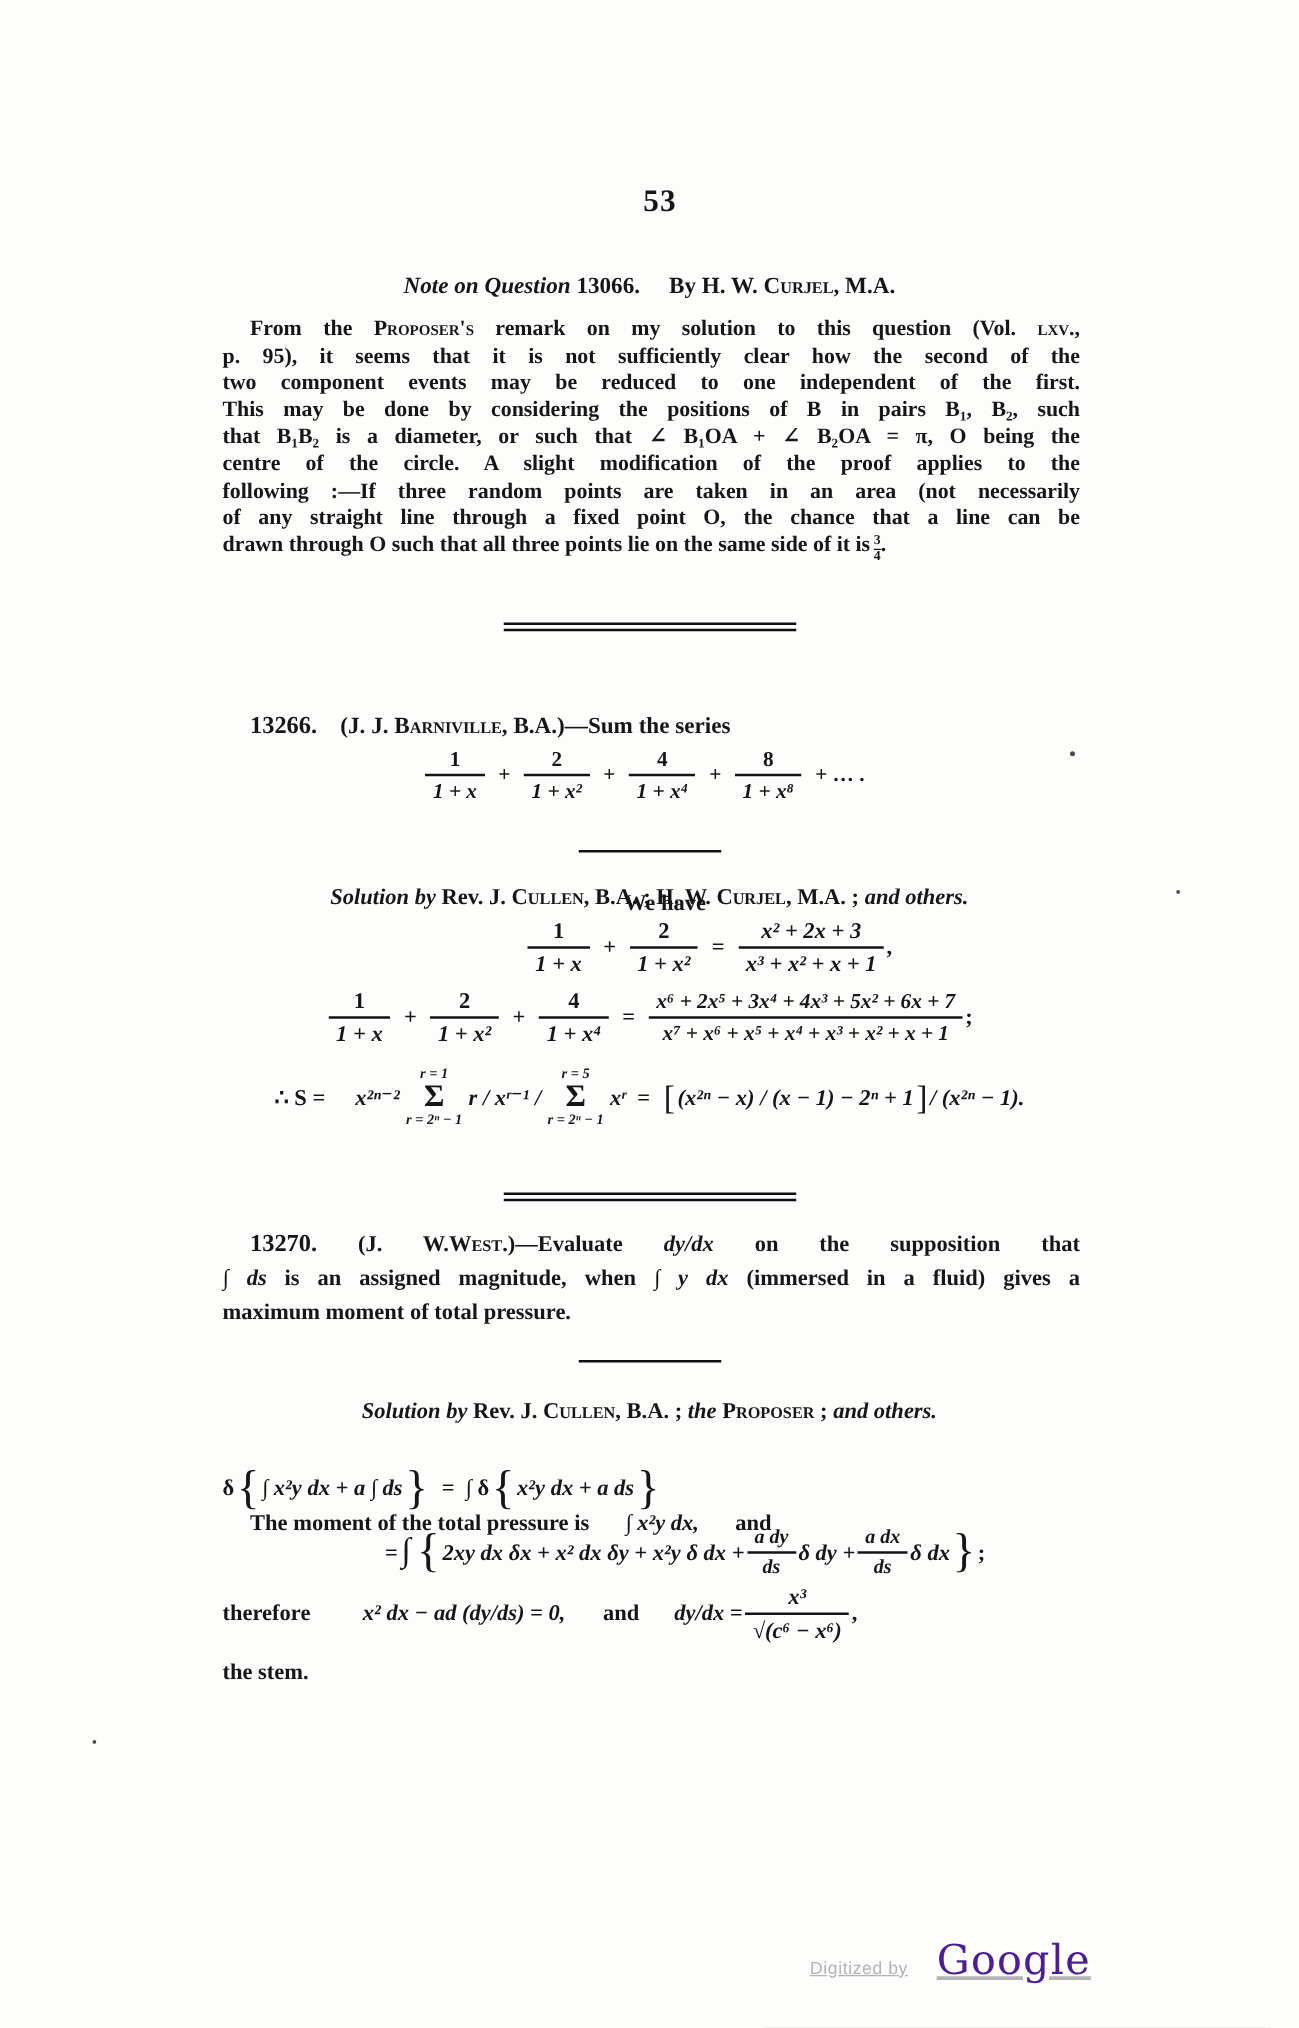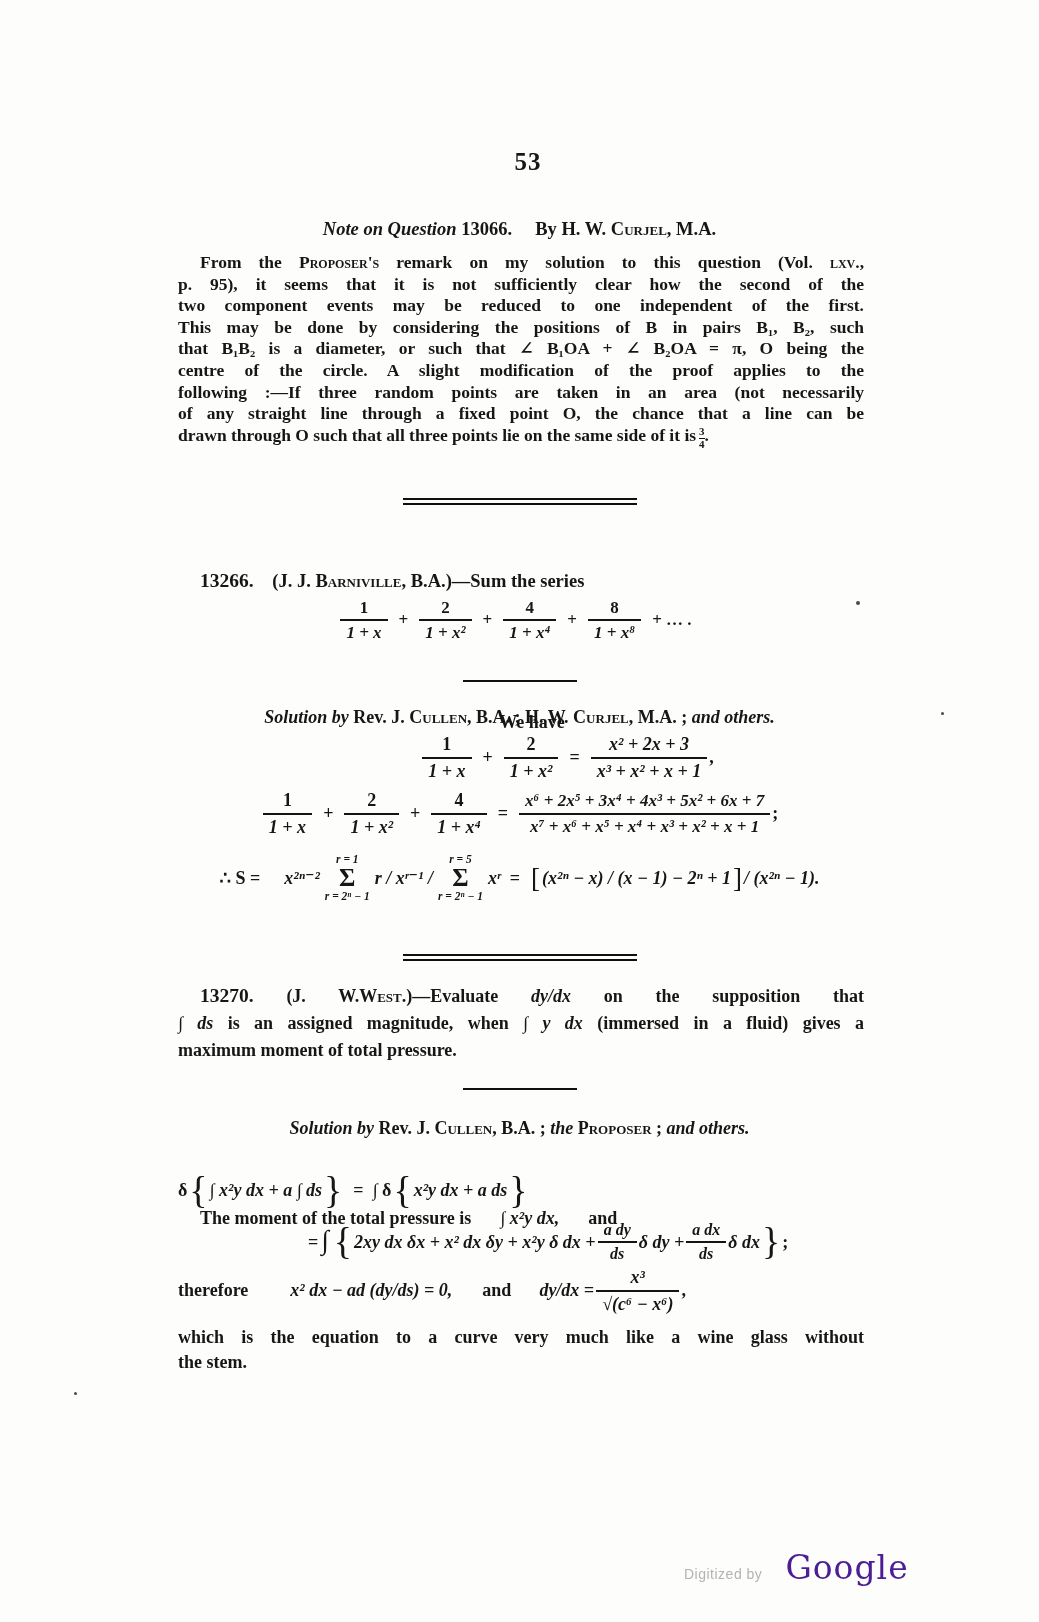--- a/index.html
+++ b/index.html
@@ -257,26 +257,25 @@
     <span style="margin-left:30px;">and</span>
     <span class="mi" style="margin-left:28px;">dy/dx =</span>
     <span class="frac mi">
         <span class="num">x³</span>
         <span class="den">√(c⁶ − x⁶)</span>
       </span>
     <span>,</span>
   </div>
 
   <div class="abs" style="top:1325px;left:178px;width:686px;font-size:18px;line-height:25px;">
-    <div class="jline">which is the equation to a curve very much like a wine glass without</div>
     <div>the stem.</div>
   </div>
 
   <div class="speck" style="left:856px;top:601px;width:4px;height:4px;"></div>
   <div class="speck" style="left:941px;top:712px;width:3px;height:3px;"></div>
   <div class="speck" style="left:74px;top:1392px;width:3px;height:3px;"></div>
 
-  <div class="watermark" style="left:684px;top:1548px;">
+  <div class="watermark" style="left:648px;top:1548px;text-decoration:underline;">
     <span class="wm-pre">Digitized by</span>
     <span class="wm-logo">Google</span>
   </div>
 
 </div>
 
 </body></html>

